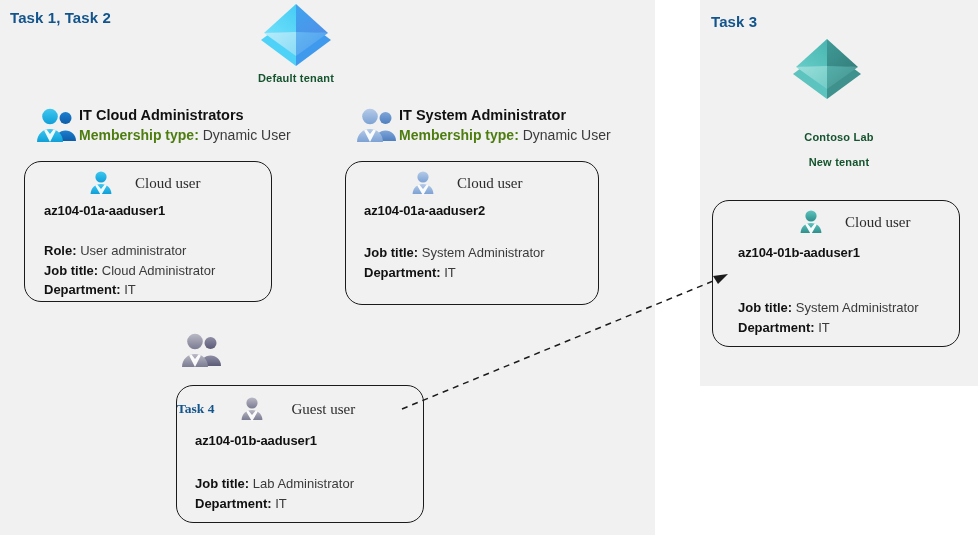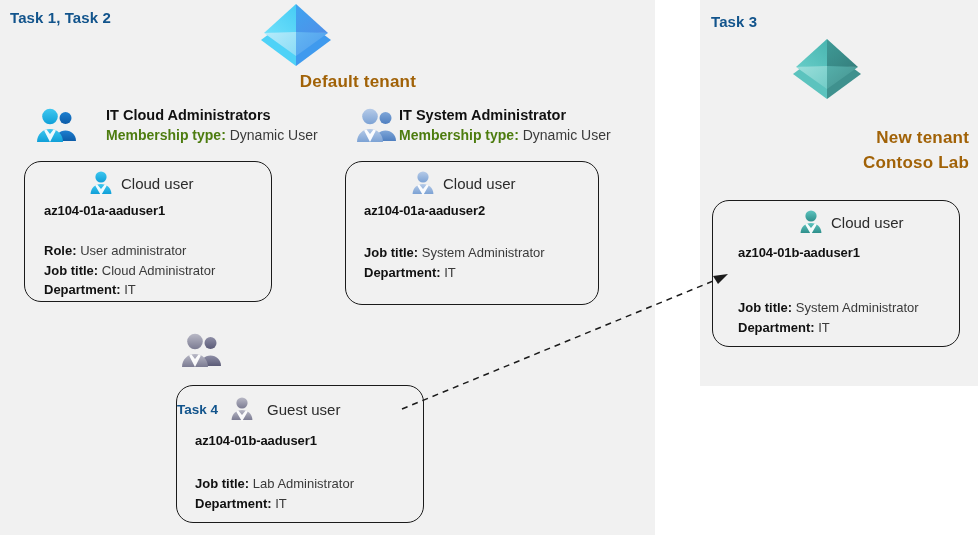--- a/index.html
+++ b/index.html
@@ -23,40 +23,41 @@
 
   
   .group-ico{position:absolute;}
   .group-ico svg{display:block;}
 
   
   .person-ico{display:inline-block;vertical-align:middle;}
   .person-ico svg{display:block;}
 
   .tenant-title{
-    position:absolute;font-weight:bold;font-size:17px;color:#a16207;
-    text-align:right;white-space:nowrap;letter-spacing:.2px;
+    position:absolute;font-weight:bold;font-size:11px;color:#14532d;
+    text-align:center;white-space:nowrap;letter-spacing:.2px;
   }
   .tenant-title.two-line{line-height:25px;}
 
   
   .group-head{position:absolute;white-space:nowrap;}
   .group-name{font-weight:bold;font-size:14.5px;color:#111;line-height:19px;}
   .group-meta{font-size:14px;color:#3a3a3a;line-height:21px;}
   .group-meta b{color:#4d7c0f;font-weight:bold;}
 
   
   .card{
     position:absolute;box-sizing:border-box;
     border:1.6px solid #1b1b1b;border-radius:17px;
     background:transparent;
   }
   .card-head{
-    position:absolute;display:flex;align-items:center;gap:7px;
+    position:absolute;display:flex;align-items:center;gap:21px;
     white-space:nowrap;
+    font-family:Liberation Serif, serif;
   }
   .card-head .role-txt{font-size:15px;color:#2b2b2b;}
   .card-head .tasktag{
     font-weight:bold;font-size:13.5px;color:#12548c;margin-right:4px;
   }
   .card-id{
     position:absolute;font-weight:bold;font-size:13px;color:#111;
     white-space:nowrap;letter-spacing:-.1px;
   }
   .card-attrs{position:absolute;white-space:nowrap;}
@@ -130,22 +131,22 @@
     </defs>
     <polygon points="37,62 3,37 11,31 37,50" fill="#5cc3be"></polygon>
     <polygon points="37,62 71,37 63,31 37,50" fill="#3f918e"></polygon>
     <polygon points="37,52 6,30 37,27" fill="url(#tt-bl)"></polygon>
     <polygon points="37,52 68,30 37,27" fill="url(#tt-br)"></polygon>
     <polygon points="37,2 6,30 37,29" fill="url(#tt-l)"></polygon>
     <polygon points="37,2 68,30 37,29" fill="url(#tt-r)"></polygon>
   </svg>
 </div>
 <div class="tenant-title two-line" style="left:709px;top:125px;width:260px;">
+  <div>Contoso Lab</div>
   <div>New  tenant</div>
-  <div>Contoso Lab</div>
 </div>
 
 <div class="group-ico" style="left:36px;top:108px;">
   <svg width="42" height="36" viewBox="0 0 42 36">
     <defs>
       <linearGradient id="g1a" x1="0" y1="0" x2="0" y2="1">
         <stop offset="0" stop-color="#3fc8f0"></stop>
           <stop offset="1" stop-color="#0f9fd8"></stop>
       </linearGradient>
       <linearGradient id="g1b" x1="0" y1="0" x2="0" y2="1">
@@ -153,21 +154,21 @@
           <stop offset="1" stop-color="#0d5ca8"></stop>
       </linearGradient>
     </defs>
     <circle cx="29.5" cy="10" r="6" fill="url(#g1b)"></circle>
     <path d="M19 33c0-6.2 4.7-10.5 10.5-10.5S40 26.8 40 33z" fill="url(#g1b)"></path>
     <circle cx="14" cy="8.5" r="7.8" fill="url(#g1a)"></circle>
     <path d="M1 34c0-7.6 5.8-13 13-13s13 5.4 13 13z" fill="url(#g1a)"></path>
     <path d="M10.5 21.5 14 26l3.5-4.5 2.4 1.1L14 34l-5.9-11.4z" fill="#ffffff" opacity=".92"></path>
   </svg>
 </div>
-<div class="group-head" style="left:79px;top:106px;margin-left:27px;">
+<div class="group-head" style="left:79px;top:106px;">
   <div class="group-name">IT Cloud Administrators</div>
   <div class="group-meta">
     <b>Membership type:</b>
     <span>Dynamic User</span>
   </div>
 </div>
 
 <div class="card" style="left:24px;top:161px;width:248px;height:141px;">
   <div class="card-head" style="left:63px;top:8px;">
     <span class="person-ico">

